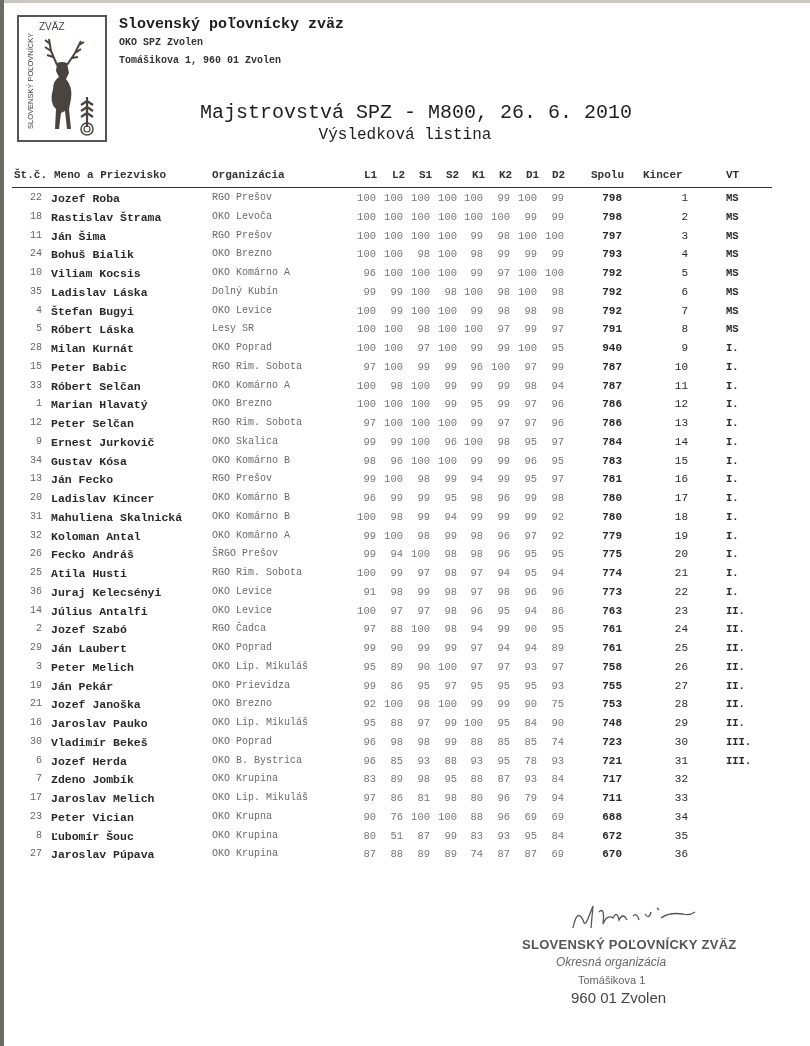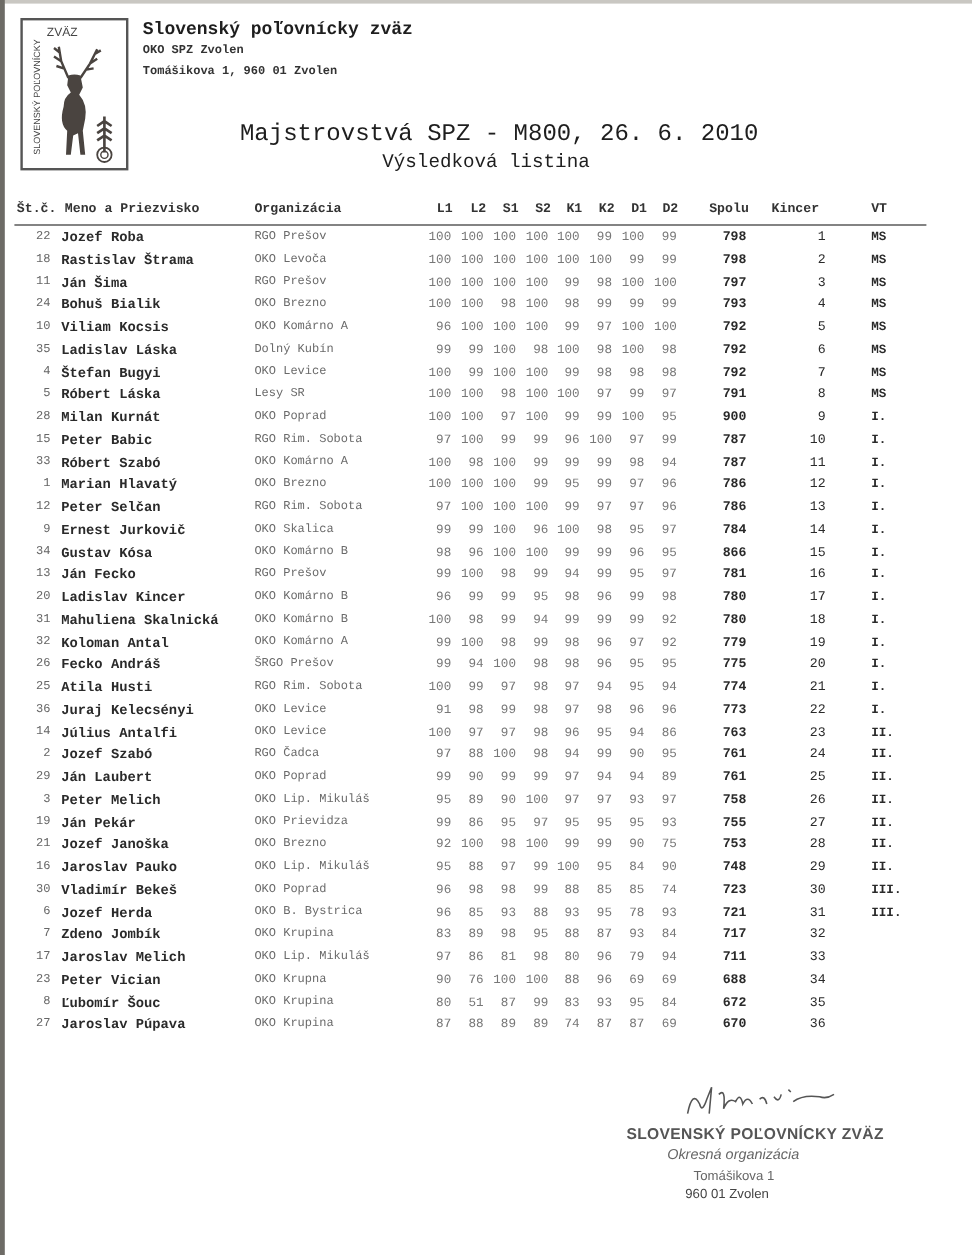--- a/index.html
+++ b/index.html
@@ -64,21 +64,21 @@
   .c-s { width: 26px; text-align: right; font-size: 10.5px; color: #777; }
   .c-sum { left: 592px; width: 30px; text-align: right; font-size: 11px; font-weight: bold; color: #2a2a2a; }
   .c-rank { left: 666px; width: 22px; text-align: right; font-size: 11px; color: #2a2a2a; }
   .c-vt { left: 726px; font-size: 10.5px; font-weight: bold; color: #2a2a2a; }
   .sig {
     position: absolute; left: 565px; top: 898px;
   }
   .stamp-1 { position: absolute; left: 522px; top: 937px; font-family: "Liberation Sans", sans-serif; font-weight: bold; font-size: 13px; color: #555; letter-spacing: 0.3px; }
   .stamp-2 { position: absolute; left: 556px; top: 955px; font-family: "Liberation Sans", sans-serif; font-style: italic; font-size: 12px; color: #666; }
   .stamp-3 { position: absolute; left: 578px; top: 974px; font-family: "Liberation Sans", sans-serif; font-size: 11px; color: #666; }
-  .stamp-4 { position: absolute; left: 571px; top: 989px; font-family: "Liberation Sans", sans-serif; font-size: 11px; color: #444; }
+  .stamp-4 { position: absolute; left: 571px; top: 989px; font-family: "Liberation Sans", sans-serif; font-size: 15px; color: #444; }
 </style>
 </head>
 <body>
 
 <div class="top-edge"></div>
 <div class="left-edge"></div>
 
 <div class="logo">
   <svg width="86" height="123" viewBox="0 0 86 123">
     <text x="-112" y="14" transform="rotate(-90)" font-family="Liberation Sans, sans-serif" font-size="7.5" fill="#444">SLOVENSKÝ POĽOVNÍCKY</text>
@@ -255,21 +255,21 @@
       <span class="c-name">Milan Kurnát</span>
       <span class="c-org">OKO Poprad</span>
       <span class="c-s" style="left:350px">100</span>
       <span class="c-s" style="left:377px">100</span>
       <span class="c-s" style="left:404px">97</span>
       <span class="c-s" style="left:431px">100</span>
       <span class="c-s" style="left:457px">99</span>
       <span class="c-s" style="left:484px">99</span>
       <span class="c-s" style="left:511px">100</span>
       <span class="c-s" style="left:538px">95</span>
-      <span class="c-sum">900</span>
+      <span class="c-sum">940</span>
       <span class="c-rank">9</span>
       <span class="c-vt">I.</span>
     </div>
     <div class="row">
       <span class="c-no">15</span>
       <span class="c-name">Peter Babic</span>
       <span class="c-org">RGO Rim. Sobota</span>
       <span class="c-s" style="left:350px">97</span>
       <span class="c-s" style="left:377px">100</span>
       <span class="c-s" style="left:404px">99</span>
@@ -277,21 +277,21 @@
       <span class="c-s" style="left:457px">96</span>
       <span class="c-s" style="left:484px">100</span>
       <span class="c-s" style="left:511px">97</span>
       <span class="c-s" style="left:538px">99</span>
       <span class="c-sum">787</span>
       <span class="c-rank">10</span>
       <span class="c-vt">I.</span>
     </div>
     <div class="row">
       <span class="c-no">33</span>
-      <span class="c-name">Róbert Szabó</span>
+      <span class="c-name">Róbert Selčan</span>
       <span class="c-org">OKO Komárno A</span>
       <span class="c-s" style="left:350px">100</span>
       <span class="c-s" style="left:377px">98</span>
       <span class="c-s" style="left:404px">100</span>
       <span class="c-s" style="left:431px">99</span>
       <span class="c-s" style="left:457px">99</span>
       <span class="c-s" style="left:484px">99</span>
       <span class="c-s" style="left:511px">98</span>
       <span class="c-s" style="left:538px">94</span>
       <span class="c-sum">787</span>
@@ -351,21 +351,21 @@
       <span class="c-name">Gustav Kósa</span>
       <span class="c-org">OKO Komárno B</span>
       <span class="c-s" style="left:350px">98</span>
       <span class="c-s" style="left:377px">96</span>
       <span class="c-s" style="left:404px">100</span>
       <span class="c-s" style="left:431px">100</span>
       <span class="c-s" style="left:457px">99</span>
       <span class="c-s" style="left:484px">99</span>
       <span class="c-s" style="left:511px">96</span>
       <span class="c-s" style="left:538px">95</span>
-      <span class="c-sum">866</span>
+      <span class="c-sum">783</span>
       <span class="c-rank">15</span>
       <span class="c-vt">I.</span>
     </div>
     <div class="row">
       <span class="c-no">13</span>
       <span class="c-name">Ján Fecko</span>
       <span class="c-org">RGO Prešov</span>
       <span class="c-s" style="left:350px">99</span>
       <span class="c-s" style="left:377px">100</span>
       <span class="c-s" style="left:404px">98</span>

